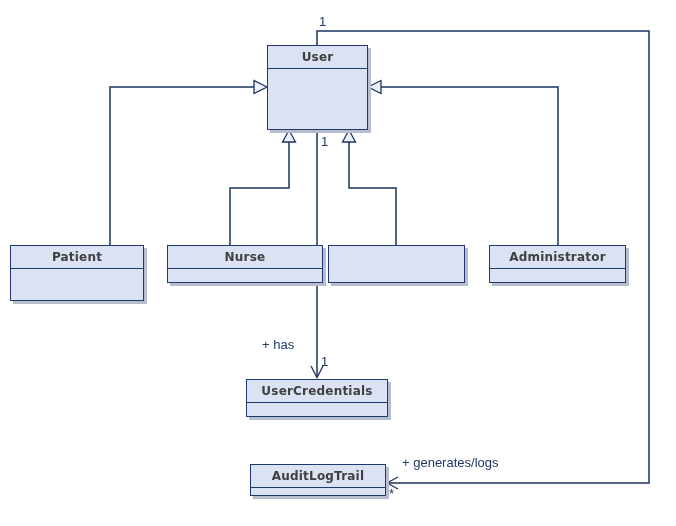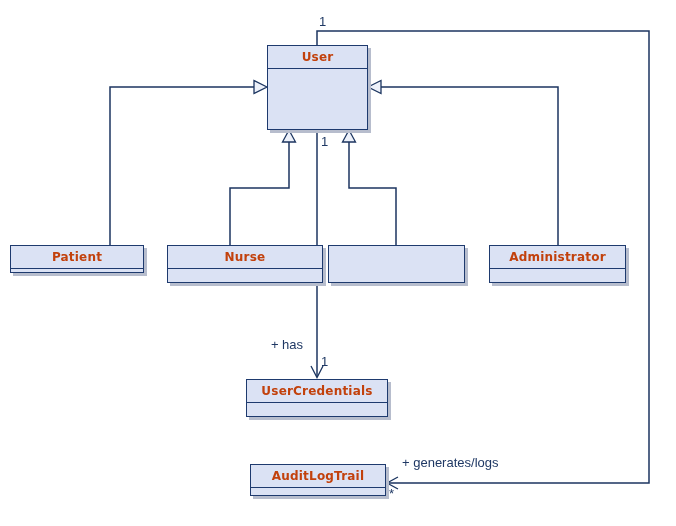--- a/index.html
+++ b/index.html
@@ -42,35 +42,35 @@
   .uml-title {
     height: 22px;
     flex: 0 0 22px;
     border-bottom: 1.5px solid #1e3a6e;
     display: flex;
     align-items: center;
     justify-content: center;
     font-family: "DejaVu Sans", sans-serif;
     font-weight: bold;
     font-size: 12px;
-    color: #c2410c;
+    color: #404040;
     letter-spacing: 0.2px;
   }
   .uml-body {
     flex: 1 1 auto;
   }
   .lbl {
     position: absolute;
     font-family: "Liberation Sans", sans-serif;
     font-size: 13px;
     color: #1f3864;
     white-space: nowrap;
     line-height: 1;
   }
-  .lbl-right { text-align: center; }
+  .lbl-right { text-align: left; }
 </style>
 </head>
 <body>
 
 <div class="canvas">
 
   <svg class="connectors" width="676" height="526" viewBox="0 0 676 526" xmlns="http://www.w3.org/2000/svg">
 
     <g>
       <path class="conn" d="M317,45 L317,31 L649,31 L649,483 L388,483"></path>
@@ -101,21 +101,21 @@
       <path class="conn" d="M396,245 L396,188 L349,188 L349,142"></path>
       <polygon class="tri" points="349,130 342.5,142 355.5,142"></polygon>
     </g>
   </svg>
 
   <div class="uml-class" style="left:267px; top:45px; width:101px; height:85px;">
     <div class="uml-title">User</div>
     <div class="uml-body"></div>
   </div>
 
-  <div class="uml-class" style="left:10px; top:245px; width:134px; height:28px;">
+  <div class="uml-class" style="left:10px; top:245px; width:134px; height:56px;">
     <div class="uml-title">Patient</div>
     <div class="uml-body"></div>
   </div>
 
   <div class="uml-class" style="left:167px; top:245px; width:156px; height:38px;">
     <div class="uml-title">Nurse</div>
     <div class="uml-body"></div>
   </div>
 
   <div class="uml-class" style="left:328px; top:245px; width:137px; height:38px;">

